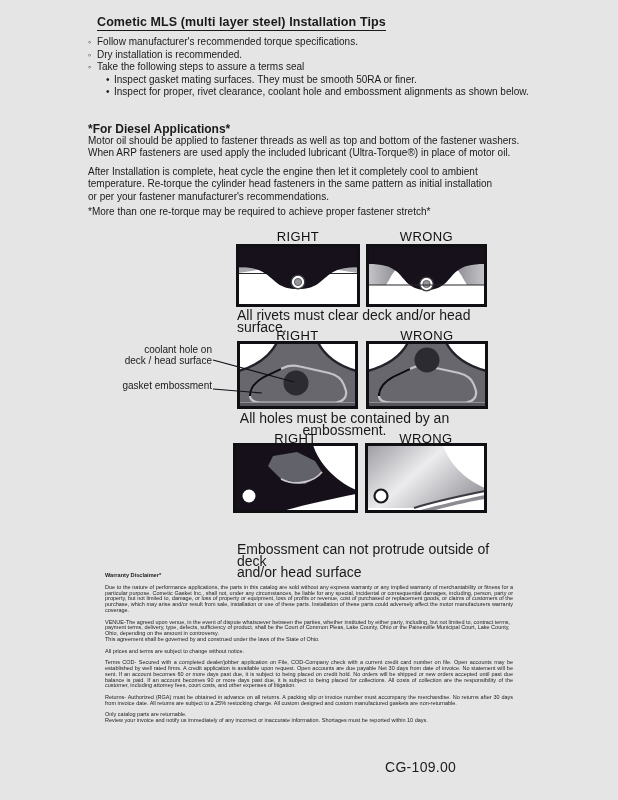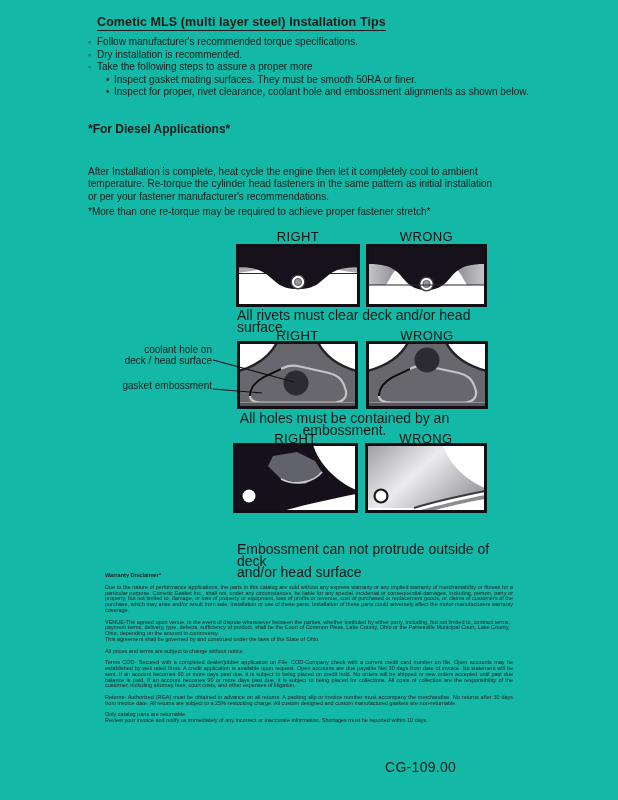--- a/index.html
+++ b/index.html
@@ -1,17 +1,17 @@
 <!DOCTYPE html>
 <html><head>
 <meta charset="utf-8">
 <style>
   html,body{margin:0;padding:0;background:#fff;}
   .page{
-    position:relative;width:618px;height:800px;background:#14b8a6;
+    position:relative;width:618px;height:800px;background:#e5e5e5;
     font-family:"Liberation Sans",sans-serif;color:#1a1a1a;overflow:hidden;
   }
   .abs{position:absolute;}
   .title{
     font-size:12.5px;font-weight:bold;letter-spacing:.1px;
     border-bottom:1.6px solid #1a1a1a;padding-bottom:1px;white-space:nowrap;
   }
   .bullets{font-size:10px;line-height:12.6px;}
   .b-row{display:flex;}
   .b-row .mk{width:9px;flex:0 0 9px;font-size:9px;}
@@ -42,33 +42,35 @@
     <div class="b-row">
       <span class="mk">◦</span>
       <span>Follow manufacturer's recommended torque specifications.</span>
     </div>
     <div class="b-row">
       <span class="mk">◦</span>
       <span>Dry installation is recommended.</span>
     </div>
     <div class="b-row">
       <span class="mk">◦</span>
-      <span>Take the following steps to assure a proper more</span>
+      <span>Take the following steps to assure a terms seal</span>
     </div>
     <div class="b-row sub">
       <span class="mk">•</span>
       <span>Inspect gasket mating surfaces.  They must be smooth 50RA or finer.</span>
     </div>
     <div class="b-row sub">
       <span class="mk">•</span>
       <span>Inspect for proper, rivet clearance, coolant hole and embossment alignments as shown below.</span>
     </div>
   </div>
 
   <div class="abs h2" style="left:88px;top:122px;">*For Diesel Applications*</div>
+  <div class="abs body-p" style="left:88px;top:135px;width:470px;">Motor oil should be applied to fastener threads as well as top and bottom of the fastener washers.
+When ARP fasteners are used apply the included lubricant (Ultra-Torque®) in place of motor oil.</div>
   <div class="abs body-p" style="left:88px;top:166px;width:470px;">After Installation is complete, heat cycle the engine then let it completely cool to ambient
 temperature. Re-torque the cylinder head fasteners in the same pattern as initial installation
 or per your fastener manufacturer's recommendations.</div>
   <div class="abs body-p" style="left:88px;top:206px;width:470px;">*More than one re-torque may be required to achieve proper fastener stretch*</div>
 
   <div class="abs dg-label" style="left:236px;top:229px;width:124px;">RIGHT</div>
   <div class="abs dg-label" style="left:366px;top:229px;width:121px;">WRONG</div>
 
   <svg class="abs" style="left:236px;top:244px;" width="124" height="63" viewBox="0 0 124 63">
     <rect x="0" y="0" width="124" height="63" fill="#ffffff"></rect>

